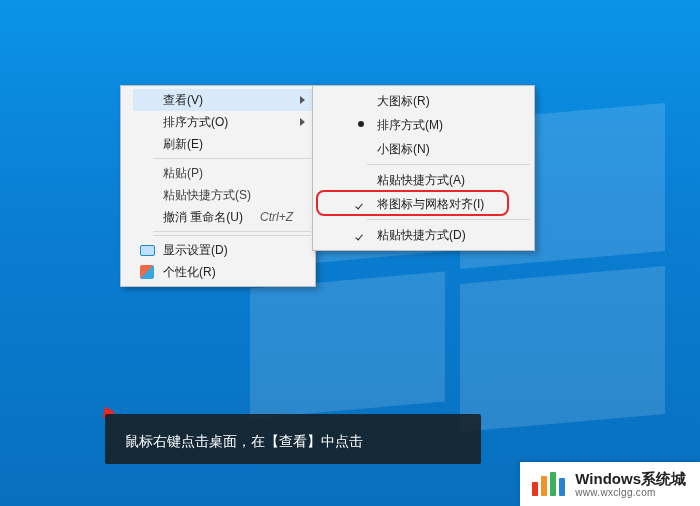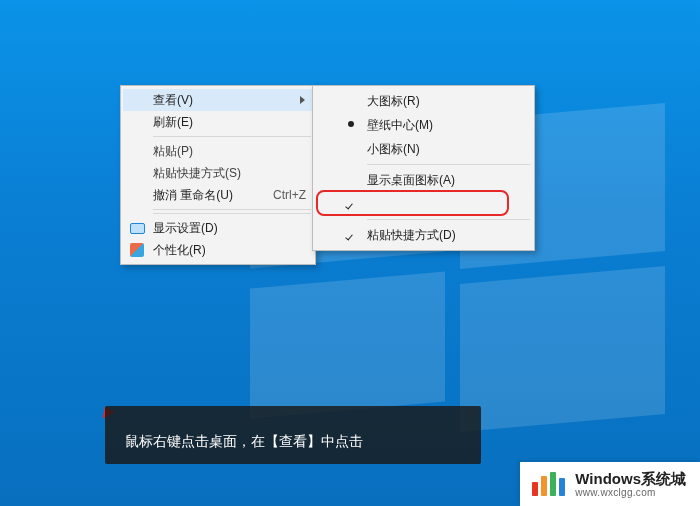--- a/index.html
+++ b/index.html
@@ -48,40 +48,42 @@
   }
   .menu.main { left: 120px; top: 85px; width: 190px; }
   .menu .item {
     position: relative;
     height: 22px;
     line-height: 22px;
     padding-left: 30px;
     padding-right: 22px;
     color: #222;
     white-space: nowrap;
+    margin-left: 10px;
   }
   .menu .item.hover { background: #d8eaf9; }
   .menu .item.disabled { color: #404040; }
   .menu .sep { height: 1px; margin: 3px 2px 3px 30px; background: #d7d7d7; }
   .menu .iconcol {
     position: absolute; left: 6px; top: 3px; width: 16px; height: 16px;
     display: flex; align-items: center; justify-content: center;
   }
   .menu .subarrow {
     position: absolute; right: 8px; top: 7px;
     width: 0; height: 0;
     border-top: 4px solid transparent;
     border-bottom: 4px solid transparent;
     border-left: 5px solid #555;
   }
   .menu .accel {
     position: absolute;
-    right: 7px;
+    right: 20px;
     top: 0;
     color: #5a5a5a;
+    font-style: italic;
   }
 
   .submenu { left: 312px; top: 85px; width: 195px; padding-left: 24px; }
   .submenu .item { height: 24px; line-height: 24px; }
   .submenu .radio {
     width:6px;height:6px;border-radius:50%;background:#222;display:inline-block;
   }
   .submenu .check {
     width:12px;height:12px; position:relative;
   }
@@ -121,21 +123,21 @@
   
   .caption {
     position: absolute;
     left: 105px;
     bottom: 42px;
     width: 340px;
     background: rgba(25,25,25,0.82);
     color: #fff;
     font-size: 14px;
     line-height: 1.7;
-    padding: 24px 16px 10px 20px;
+    padding: 16px 16px 10px 20px;
     border-radius: 2px;
   }
   .caption-dot {
     position:absolute; left:100px; bottom:90px;
     width:0;height:0;
     border-left:7px solid transparent;
     border-right:7px solid transparent;
     border-bottom:10px solid #e62828;
     transform: rotate(-25deg);
   }
@@ -174,20 +176,24 @@
     <div class="q bl"></div>
       <div class="q br"></div>
   </div>
 
   <div class="menu main">
     <div class="item hover">
       <span>查看(V)</span>
       <span class="subarrow"></span>
     </div>
     <div class="item">
+      <span>排序方式(O)</span>
+      <span class="subarrow"></span>
+    </div>
+    <div class="item">
       <span>刷新(E)</span>
     </div>
     <div class="sep"></div>
     <div class="item disabled">
       <span>粘贴(P)</span>
     </div>
     <div class="item disabled">
       <span>粘贴快捷方式(S)</span>
     </div>
     <div class="item">
@@ -212,35 +218,36 @@
 
   <div class="menu submenu">
     <div class="item">
       <span class="iconcol"></span>
       <span>大图标(R)</span>
     </div>
     <div class="item">
       <span class="iconcol">
           <span class="radio"></span>
         </span>
-      <span>壁纸中心(M)</span>
+      <span>排序方式(M)</span>
     </div>
     <div class="item">
       <span class="iconcol"></span>
       <span>小图标(N)</span>
     </div>
     <div class="sep"></div>
     <div class="item">
       <span class="iconcol"></span>
-      <span>显示桌面图标(A)</span>
+      <span>粘贴快捷方式(A)</span>
     </div>
     <div class="item">
       <span class="iconcol">
           <span class="check"></span>
         </span>
+      <span>将图标与网格对齐(I)</span>
     </div>
     <div class="sep"></div>
     <div class="item">
       <span class="iconcol">
           <span class="check"></span>
         </span>
       <span>粘贴快捷方式(D)</span>
     </div>
   </div>
 

